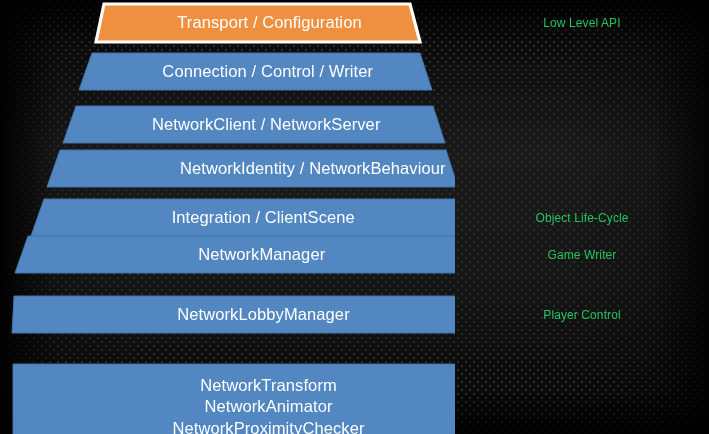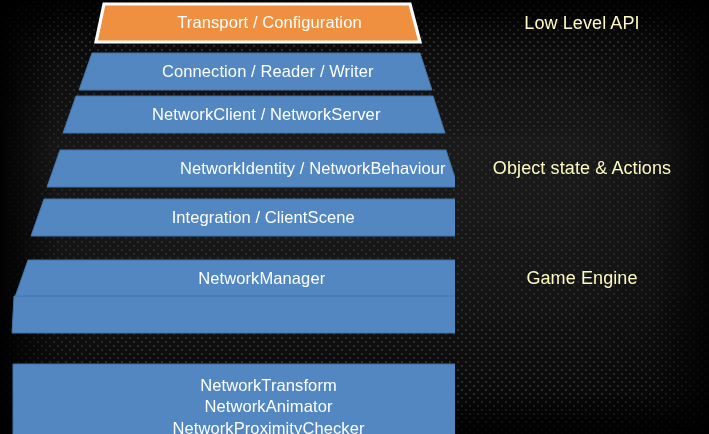--- a/index.html
+++ b/index.html
@@ -78,22 +78,22 @@
   }
   .side-label {
     position: absolute;
     left: 455px;
     top: 0;
     width: 254px;
     height: 100%;
     display: flex;
     align-items: center;
     justify-content: center;
-    color: #fef9c3;
-    font-size: 18px;
+    color: #22c55e;
+    font-size: 12px;
     letter-spacing: 0.1px;
     text-align: left;
   }
 </style>
 </head>
 <body>
 
 <div id="stage">
   <div id="bg-texture"></div>
   <div id="bg-vignette"></div>
@@ -106,62 +106,64 @@
         </div>
         <div class="shape-label" style="justify-content: center; width: 515px;">Transport / Configuration</div>
         <div class="side-label">Low Level API</div>
       </div>
       <div class="layer-row" style="top: 53px; height: 37px;">
         <div class="shape-wrap">
           <svg width="455" height="47" style="top: -5px;">
             <polygon points="92,5 420,5 432,42 79,42" fill="#5287c2" stroke="#4074ad" stroke-width="1" stroke-linejoin="miter"></polygon>
           </svg>
         </div>
-        <div class="shape-label" style="justify-content: center; width: 511.5px;">Connection / Reader / Writer</div>
+        <div class="shape-label" style="justify-content: center; width: 511.5px;">Connection / Control / Writer</div>
       </div>
-      <div class="layer-row" style="top: 96px; height: 37px;">
+      <div class="layer-row" style="top: 106px; height: 37px;">
         <div class="shape-wrap">
           <svg width="455" height="47" style="top: -5px;">
             <polygon points="76,5 433,5 445,42 63,42" fill="#5287c2" stroke="#4074ad" stroke-width="1" stroke-linejoin="miter"></polygon>
           </svg>
         </div>
         <div class="shape-label" style="justify-content: center; width: 508.5px;">NetworkClient / NetworkServer</div>
       </div>
       <div class="layer-row" style="top: 150px; height: 37px;">
         <div class="shape-wrap">
           <svg width="455" height="47" style="top: -5px;">
             <polygon points="60,5 446,5 458,42 47,42" fill="#5287c2" stroke="#4074ad" stroke-width="1" stroke-linejoin="miter"></polygon>
           </svg>
         </div>
         <div class="shape-label" style="justify-content: center; width: 505.5px; padding-left: 48px;">NetworkIdentity / NetworkBehaviour</div>
-        <div class="side-label">Object state &amp; Actions</div>
       </div>
       <div class="layer-row" style="top: 199px; height: 37px;">
         <div class="shape-wrap">
           <svg width="455" height="47" style="top: -5px;">
             <polygon points="44,5 459,5 471,42 31,42" fill="#5287c2" stroke="#4074ad" stroke-width="1" stroke-linejoin="miter"></polygon>
           </svg>
         </div>
         <div class="shape-label" style="justify-content: center; width: 502.5px;">Integration / ClientScene</div>
+        <div class="side-label">Object Life-Cycle</div>
       </div>
-      <div class="layer-row" style="top: 260px; height: 37px;">
+      <div class="layer-row" style="top: 236px; height: 37px;">
         <div class="shape-wrap">
           <svg width="455" height="47" style="top: -5px;">
             <polygon points="28,5 472,5 484,42 15,42" fill="#5287c2" stroke="#4074ad" stroke-width="1" stroke-linejoin="miter"></polygon>
           </svg>
         </div>
         <div class="shape-label" style="justify-content: center; width: 499.5px;">NetworkManager</div>
-        <div class="side-label">Game Engine</div>
+        <div class="side-label">Game Writer</div>
       </div>
       <div class="layer-row" style="top: 296px; height: 37px;">
         <div class="shape-wrap">
           <svg width="455" height="47" style="top: -5px;">
             <polygon points="14,5 485,5 495,42 12,42" fill="#5287c2" stroke="#4074ad" stroke-width="1" stroke-linejoin="miter"></polygon>
           </svg>
         </div>
+        <div class="shape-label" style="justify-content: center; width: 503px;">NetworkLobbyManager</div>
+        <div class="side-label">Player Control</div>
       </div>
       <div class="layer-row" style="top: 364px; height: 86px;">
         <div class="shape-wrap">
           <svg width="455" height="96" style="top: -5px;">
             <polygon points="13,5 500,5 500,91 13,91" fill="#5287c2" stroke="#4074ad" stroke-width="1" stroke-linejoin="miter"></polygon>
           </svg>
         </div>
         <div class="shape-label" style="justify-content: center; width: 513px;">NetworkTransform
 NetworkAnimator
 NetworkProximityChecker</div>

